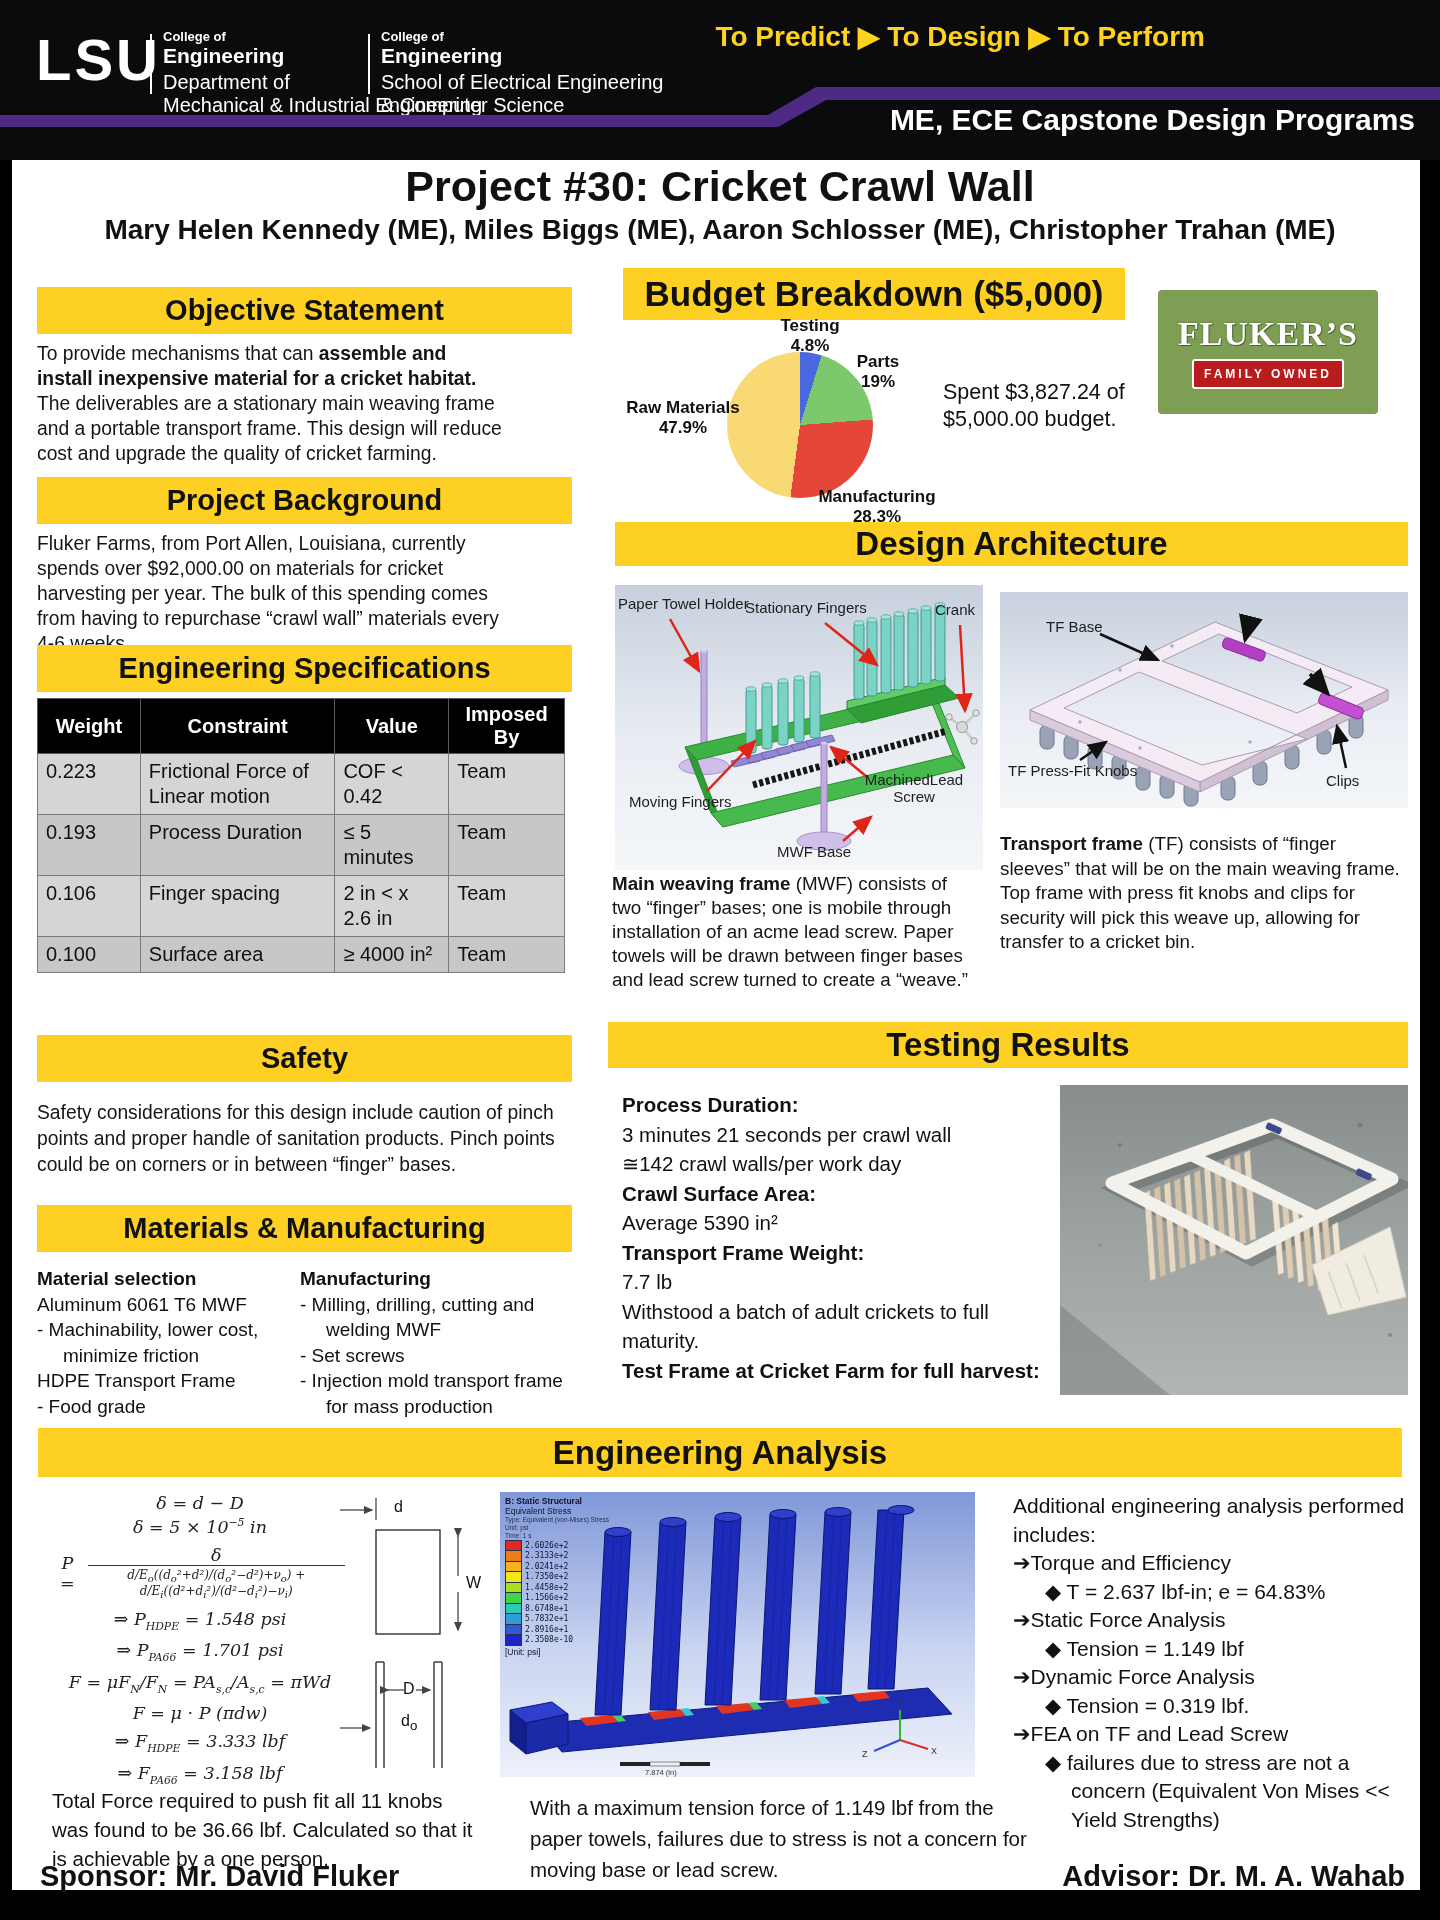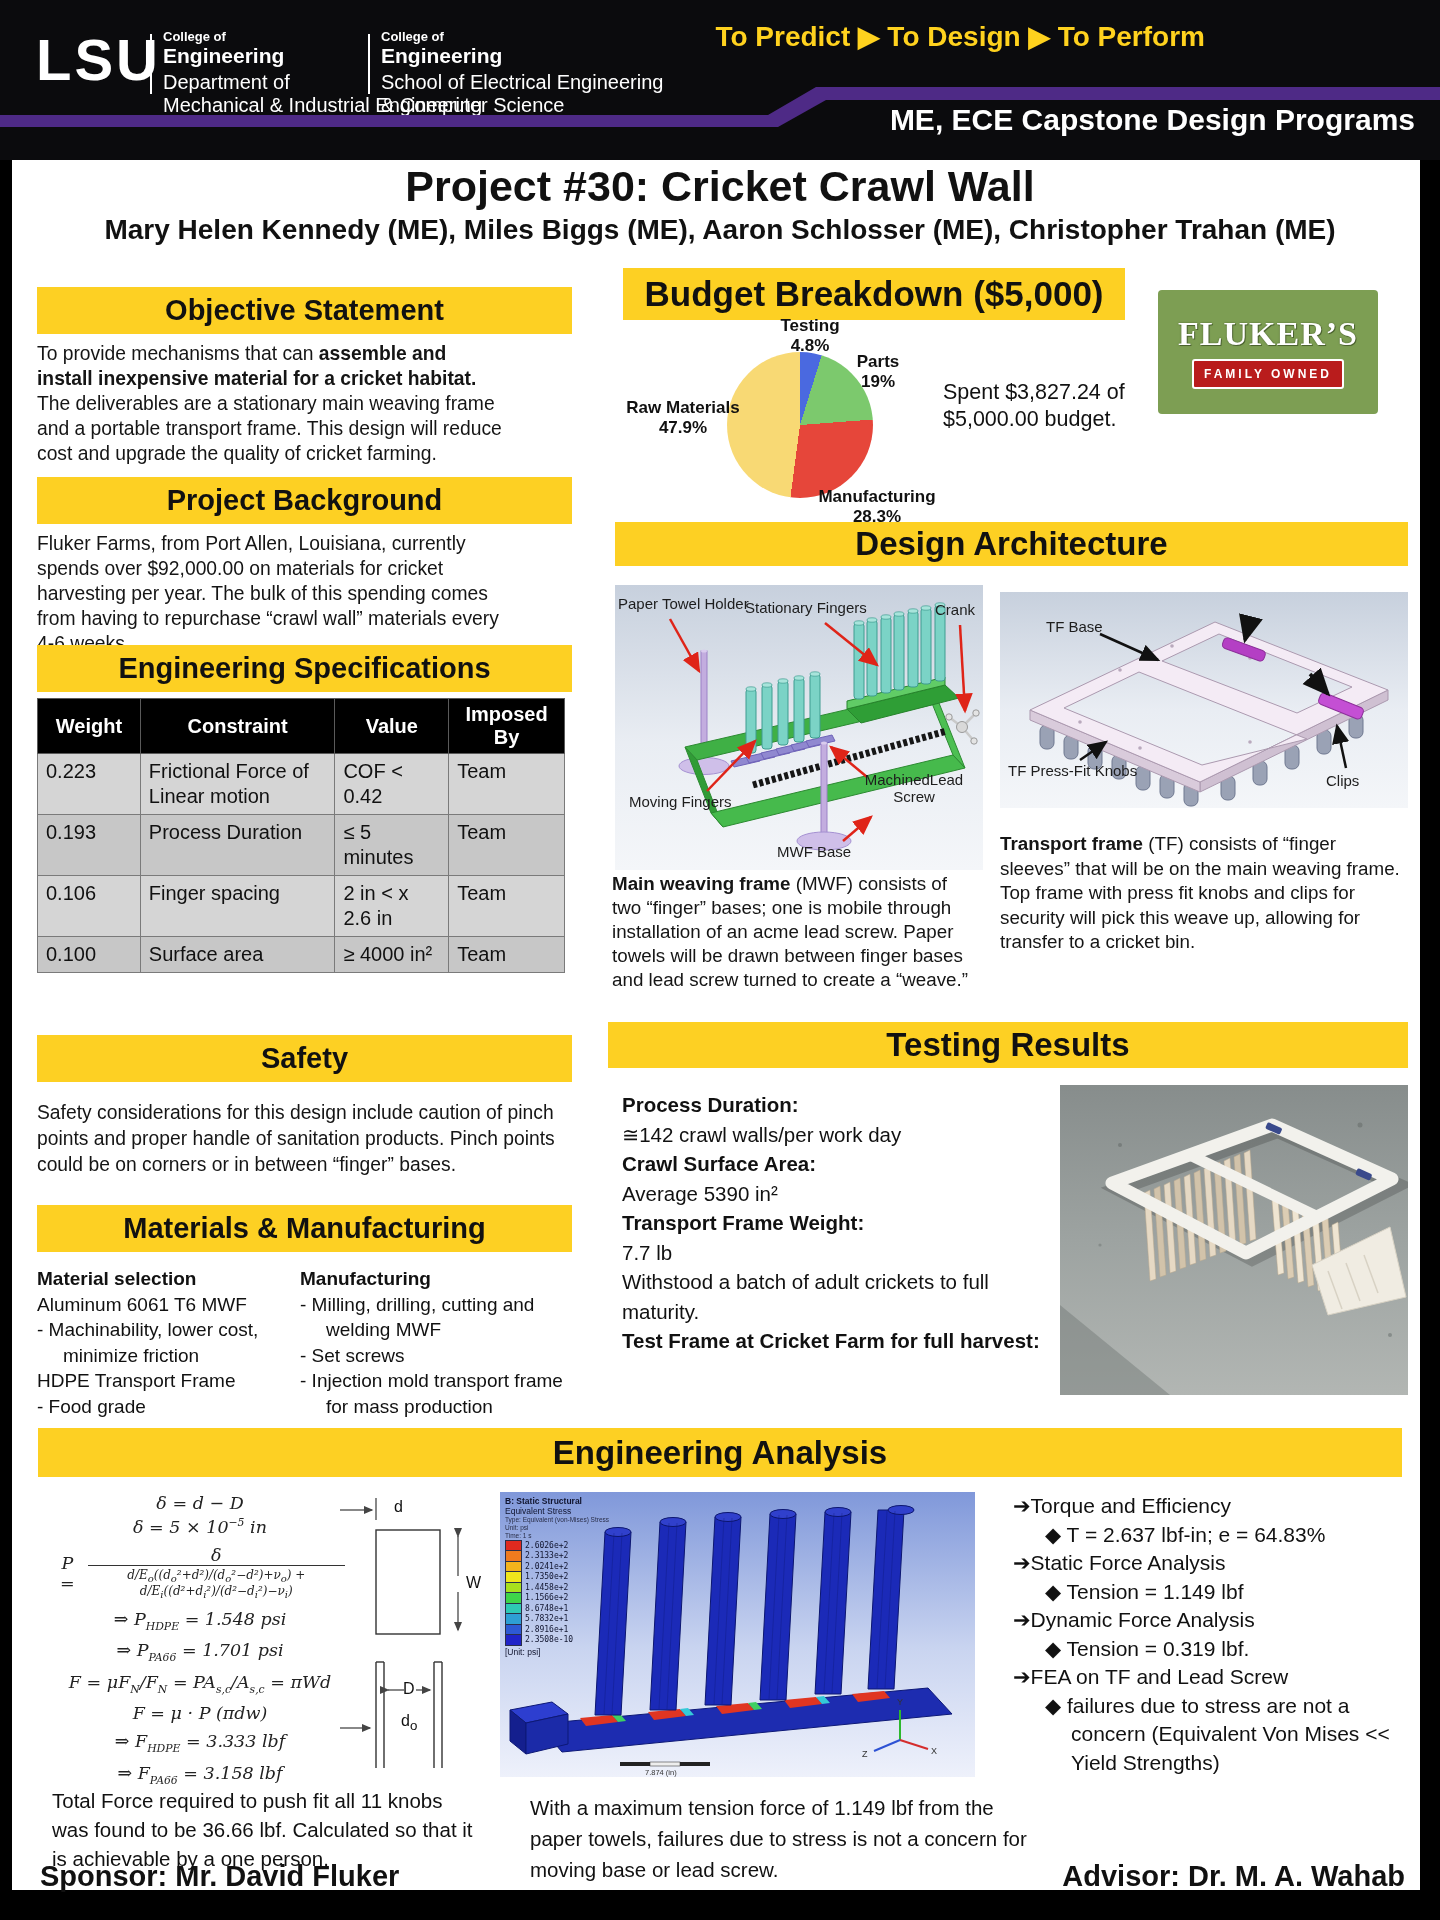--- a/index.html
+++ b/index.html
@@ -341,20 +341,21 @@
   <div class="cad-label" style="left:8px;top:170px;">TF Press-Fit Knobs</div>
   <div class="cad-label" style="left:326px;top:180px;">Clips</div>
 </div>
 
 <div class="body-text" style="left:612px;top:872px;width:362px;font-size:18.8px;line-height:24px;"><span class="b">Main weaving frame</span><span> (MWF) consists of two “finger” bases; one is  mobile through installation of an acme lead screw. Paper towels will be drawn between finger bases and lead screw turned  to create a “weave.”</span></div>
 <div class="body-text" style="left:1000px;top:832px;width:402px;font-size:18.8px;line-height:24.5px;"><span class="b">Transport frame</span><span> (TF) consists of “finger sleeves” that will be on the main weaving frame. Top frame with press fit knobs and clips for security will pick this weave up, allowing for transfer to a cricket bin.</span></div>
 
 <div class="ybar" style="left:608px;top:1022px;width:800px;height:46px;font-size:33px;line-height:46px;">Testing Results</div>
 <div id="testing-lines">
     <div class="t-line b">Process Duration:</div>
+    <div class="t-line">3 minutes 21 seconds per crawl wall</div>
     <div class="t-line">≅142 crawl walls/per work day</div>
     <div class="t-line b">Crawl Surface Area:</div>
     <div class="t-line">Average 5390 in²</div>
     <div class="t-line b">Transport Frame Weight:</div>
     <div class="t-line">7.7 lb</div>
     <div class="t-line">Withstood a batch of adult crickets to full maturity.</div>
     <div class="t-line b">Test Frame at Cricket Farm for full harvest:</div>
   </div>
 
 <div class="abs" style="left:1060px;top:1085px;width:348px;height:310px;">
@@ -574,20 +575,21 @@
           <span class="sw" style="background: rgb(32, 35, 200);"></span>
           <span class="lv">2.3508e-10</span>
         </div>
       </div>
     <div class="lg-s" style="margin-top:2px;">[Unit: psi]</div>
   </div>
   <div class="abs" style="left:145px;top:276px;font-size:7.5px;color:#333;">7.874 (in)</div>
 </div>
 
 <div id="analysis-bullets">
+    <div class="lvl0">Additional engineering analysis performed includes:</div>
     <div class="lvl1">➔Torque and Efficiency</div>
     <div class="lvl2">◆ T = 2.637 lbf-in; e = 64.83%</div>
     <div class="lvl1">➔Static Force Analysis</div>
     <div class="lvl2">◆ Tension = 1.149 lbf</div>
     <div class="lvl1">➔Dynamic Force Analysis</div>
     <div class="lvl2">◆ Tension = 0.319 lbf.</div>
     <div class="lvl1">➔FEA on TF and Lead Screw</div>
     <div class="lvl2">◆ failures due to stress are not a concern (Equivalent Von Mises &lt;&lt; Yield Strengths)</div>
   </div>
 

